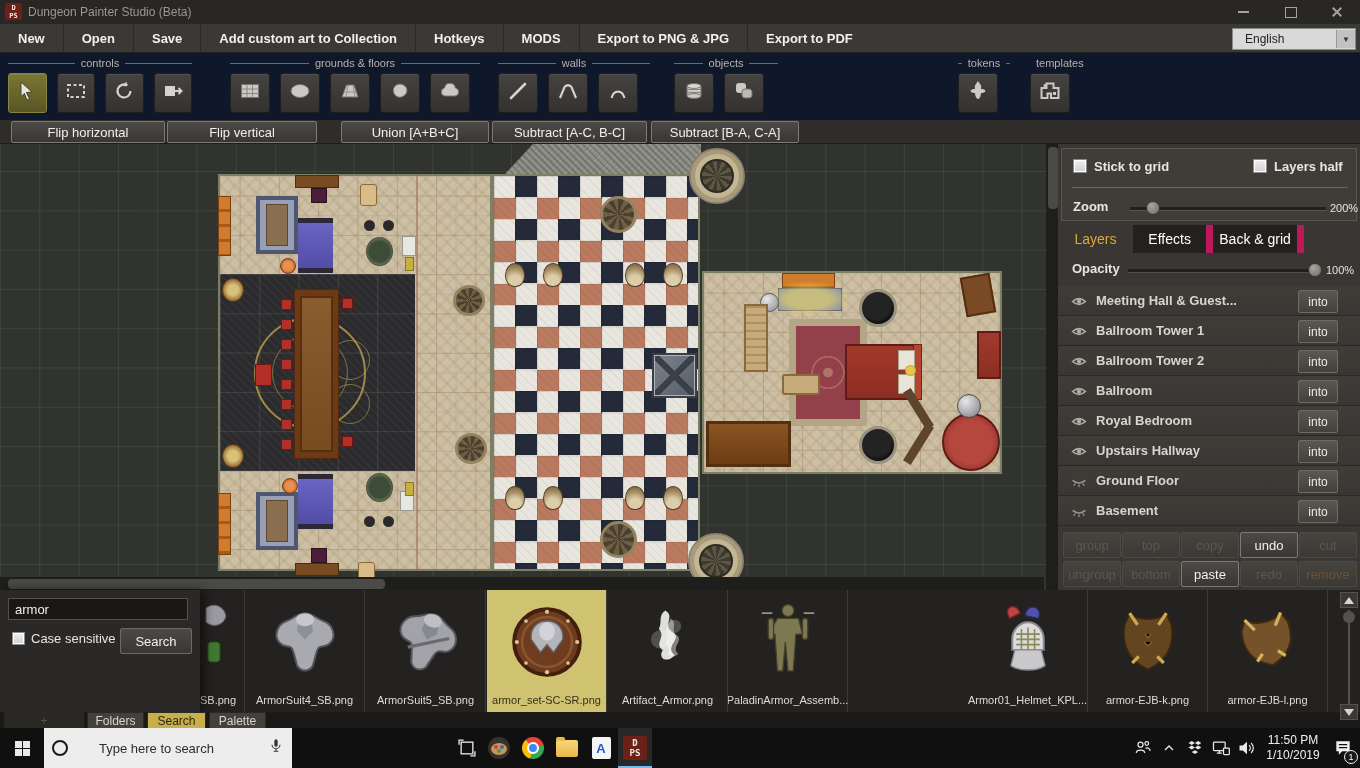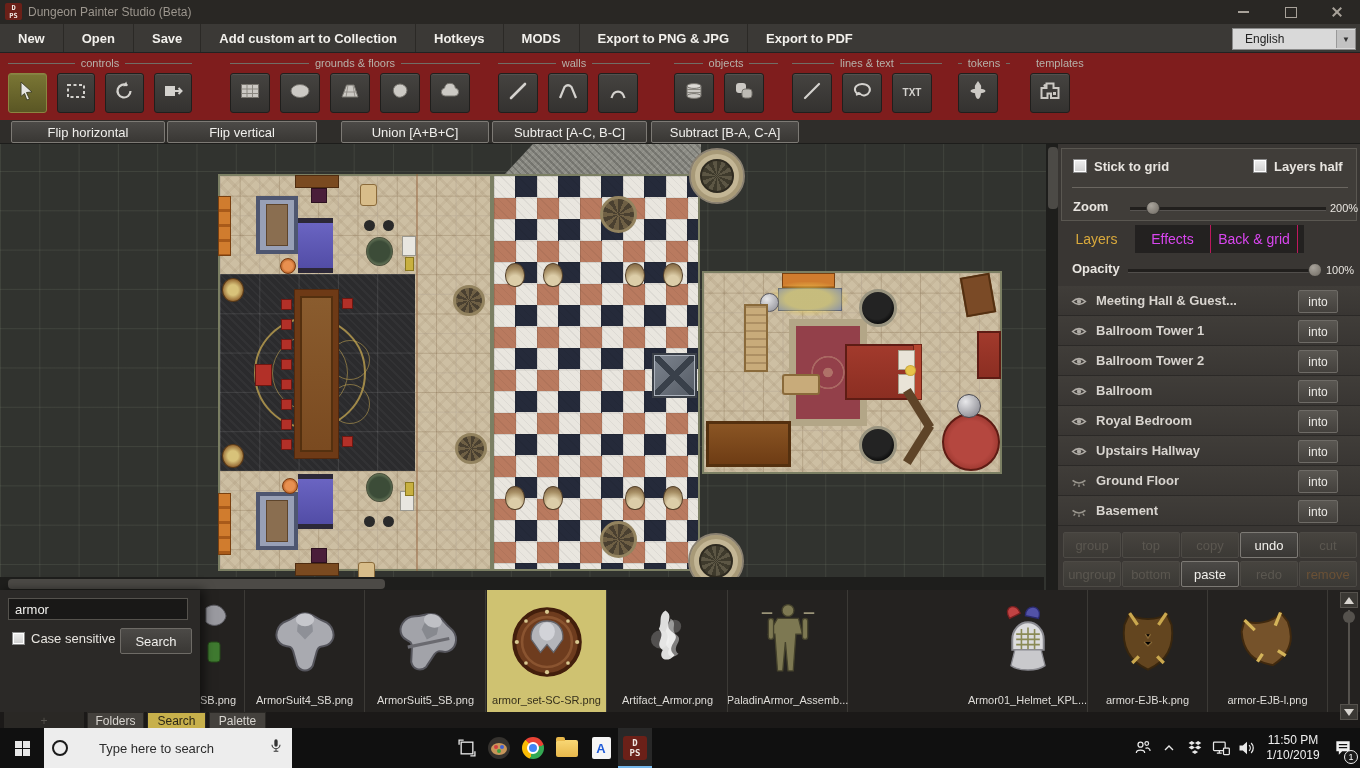--- a/index.html
+++ b/index.html
@@ -19,21 +19,21 @@
   .glyph-close:before,.glyph-close:after{content:"";position:absolute;left:0;top:5px;width:12px;height:2px;background:#a8a29a;}
   .glyph-close:before{transform:rotate(45deg);} .glyph-close:after{transform:rotate(-45deg);}
   
   .menubar{left:0;top:24px;width:1360px;height:28px;background:#3b3936;display:flex;align-items:center;}
   .menu-item{color:#f2f0ec;font-size:13px;font-weight:bold;padding:0 18px;height:28px;display:flex;align-items:center;border-left:1px solid #2b2926;cursor:default;}
   .menu-item:first-child{border-left:none;}
   .lang-box{left:1232px;top:28px;width:122px;height:20px;background:#d9d9d9;border:1px solid #8a8a8a;display:flex;align-items:center;}
   .lang-text{color:#222;font-size:12px;padding-left:12px;flex:1;}
   .lang-arrow{width:18px;height:18px;background:#c2c2c2;border-left:1px solid #999;display:flex;align-items:center;justify-content:center;font-size:8px;color:#333;}
   
-  .toolbar{left:0;top:52px;width:1360px;height:68px;background:#7f1d1d;border-top:1px solid #222;}
+  .toolbar{left:0;top:52px;width:1360px;height:68px;background:#0f172a;border-top:1px solid #222;}
   .tgroup{position:absolute;top:3px;}
   .sec-label{display:flex;align-items:center;gap:6px;color:#b6b2aa;font-size:11px;height:14px;}
   .sec-label:before,.sec-label:after{content:"";flex:1;height:1px;background:#716d66;}
   .tbtn-row{display:flex;gap:10px;margin-top:3px;}
   .tbtn{width:38px;height:38px;background:linear-gradient(#454340,#343230);border:1px solid #201f1d;border-radius:3px;
     box-shadow:inset 0 1px 0 rgba(255,255,255,0.08);display:flex;align-items:center;justify-content:center;}
   .tbtn.sel{background:linear-gradient(#7a7634,#5a5624);border-color:#8a8640;}
   
   .actionbar{left:0;top:120px;width:1360px;height:23px;background:#2f2d2a;}
   .abtn{position:absolute;top:1px;height:20px;background:linear-gradient(#4c4a47,#393734);border:1px solid #7d7a75;border-radius:2px;
@@ -93,21 +93,21 @@
   .scroll-thumb{background:#4c4a46;border-radius:4px;}
   
   .rightpanel{left:1058px;top:143px;width:302px;height:447px;background:#393633;border-top:1px solid #1d1d1b;}
   .rp-topbox{position:absolute;left:3px;top:4px;width:296px;height:73px;background:#403d39;border:1px solid #5a5751;box-sizing:border-box;}
   .chk{width:14px;height:14px;background:linear-gradient(#efefef,#cfcfcf);border:1px solid #8a8a8a;box-shadow:inset 0 0 0 1px #fff;box-sizing:border-box;}
   .rp-label{color:#e8e5e0;font-size:13px;font-weight:bold;}
   .slider-track{height:3px;background:#211f1d;box-shadow:0 1px 0 rgba(255,255,255,0.12);}
   .slider-knob{width:14px;height:14px;border-radius:50%;background:radial-gradient(circle at 35% 30%,#a9a49c,#6f6a62);border:1px solid #3a3835;box-sizing:border-box;}
   .small-val{color:#e8e5e0;font-size:11px;}
   .rp-tabs{position:absolute;left:0;top:81px;width:246px;height:28px;background:#232120;display:flex;}
-  .rp-tab{height:28px;display:flex;align-items:center;justify-content:center;font-size:14px;color:#d946ef;border-right:1px solid #be185d;}
+  .rp-tab{height:28px;display:flex;align-items:center;justify-content:center;font-size:14px;color:#ffffff;border-right:7px solid #be185d;}
   .rp-tab.active{background:#393633;color:#d9a93c;border-right:none;}
   .layer-row{position:absolute;left:0;width:302px;height:30px;background:linear-gradient(#403d39,#393633);border-bottom:1px solid #2b2927;box-sizing:border-box;}
   .layer-name{position:absolute;left:38px;top:7px;color:#d8d4cf;font-size:13px;font-weight:bold;white-space:nowrap;}
   .into-btn{position:absolute;right:22px;top:4px;width:38px;height:21px;background:linear-gradient(#5a5752,#44413d);border:1px solid #6e6b66;border-radius:2px;
     color:#eceae6;font-size:12px;display:flex;align-items:center;justify-content:center;}
   .pbtn{position:absolute;height:24px;width:56px;background:linear-gradient(#47443f,#38363200);background-color:#3b3935;border:1px solid #4d4a45;border-radius:2px;
     font-size:13px;color:#5b5750;display:flex;align-items:center;justify-content:center;}
   .pbtn.on{color:#f2f0ec;border-color:#7d7a75;background:linear-gradient(#4c4a47,#393734);}
   .pbtn.warn{color:#6b5136;}
   
@@ -287,40 +287,20 @@
               </svg></span>
           </div>
         <div class="tbtn">
             <span><svg width="24" height="24" viewBox="0 0 24 24">
                 <rect x="4" y="4" width="10" height="10" rx="3" fill="#ccc9c4"></rect>
                 <rect x="10" y="10" width="10" height="9" rx="3" fill="#bdbab4" stroke="#77746e"></rect>
               </svg></span>
           </div>
       </div>
     </div>
-    <div class="tgroup" style="left:792px;width:150px;">
-      <div class="sec-label">lines &amp; text</div>
-      <div class="tbtn-row">
-        <div class="tbtn">
-            <span><svg width="24" height="24" viewBox="0 0 24 24">
-                <path d="M5 19 L19 5" stroke="#d4d2ce" stroke-width="2.2" stroke-linecap="round"></path>
-              </svg></span>
-          </div>
-        <div class="tbtn">
-            <span><svg width="24" height="24" viewBox="0 0 24 24">
-                <path d="M12 5 C18 5 21 9 19.5 12.5 C18 16.5 12.5 17.5 10.5 15 C9 13 6 14 7 16.5 M12 5 C7 5 4 8.5 5.2 12 C6 14.2 8.5 15.5 10.5 15" fill="none" stroke="#d4d2ce" stroke-width="2"></path>
-              </svg></span>
-          </div>
-        <div class="tbtn">
-            <span><svg width="26" height="24" viewBox="0 0 26 24">
-                <text x="13" y="16.5" font-size="10" font-weight="bold" fill="#d4d2ce" text-anchor="middle" font-family="Liberation Sans,sans-serif">TXT</text>
-              </svg></span>
-          </div>
-      </div>
-    </div>
     <div class="tgroup" style="left:958px;width:52px;">
       <div class="sec-label">tokens</div>
       <div class="tbtn-row">
         <div class="tbtn">
             <span><svg width="24" height="24" viewBox="0 0 24 24">
                 <g fill="#ccc9c4">
                   <path d="M12 2 l2.4 3.6 h-4.8 z"></path>
                   <ellipse cx="12" cy="12" rx="7.5" ry="2.6"></ellipse>
                   <ellipse cx="12" cy="13.5" rx="3" ry="6.5"></ellipse>
                   <circle cx="12" cy="8" r="3.2"></circle>

